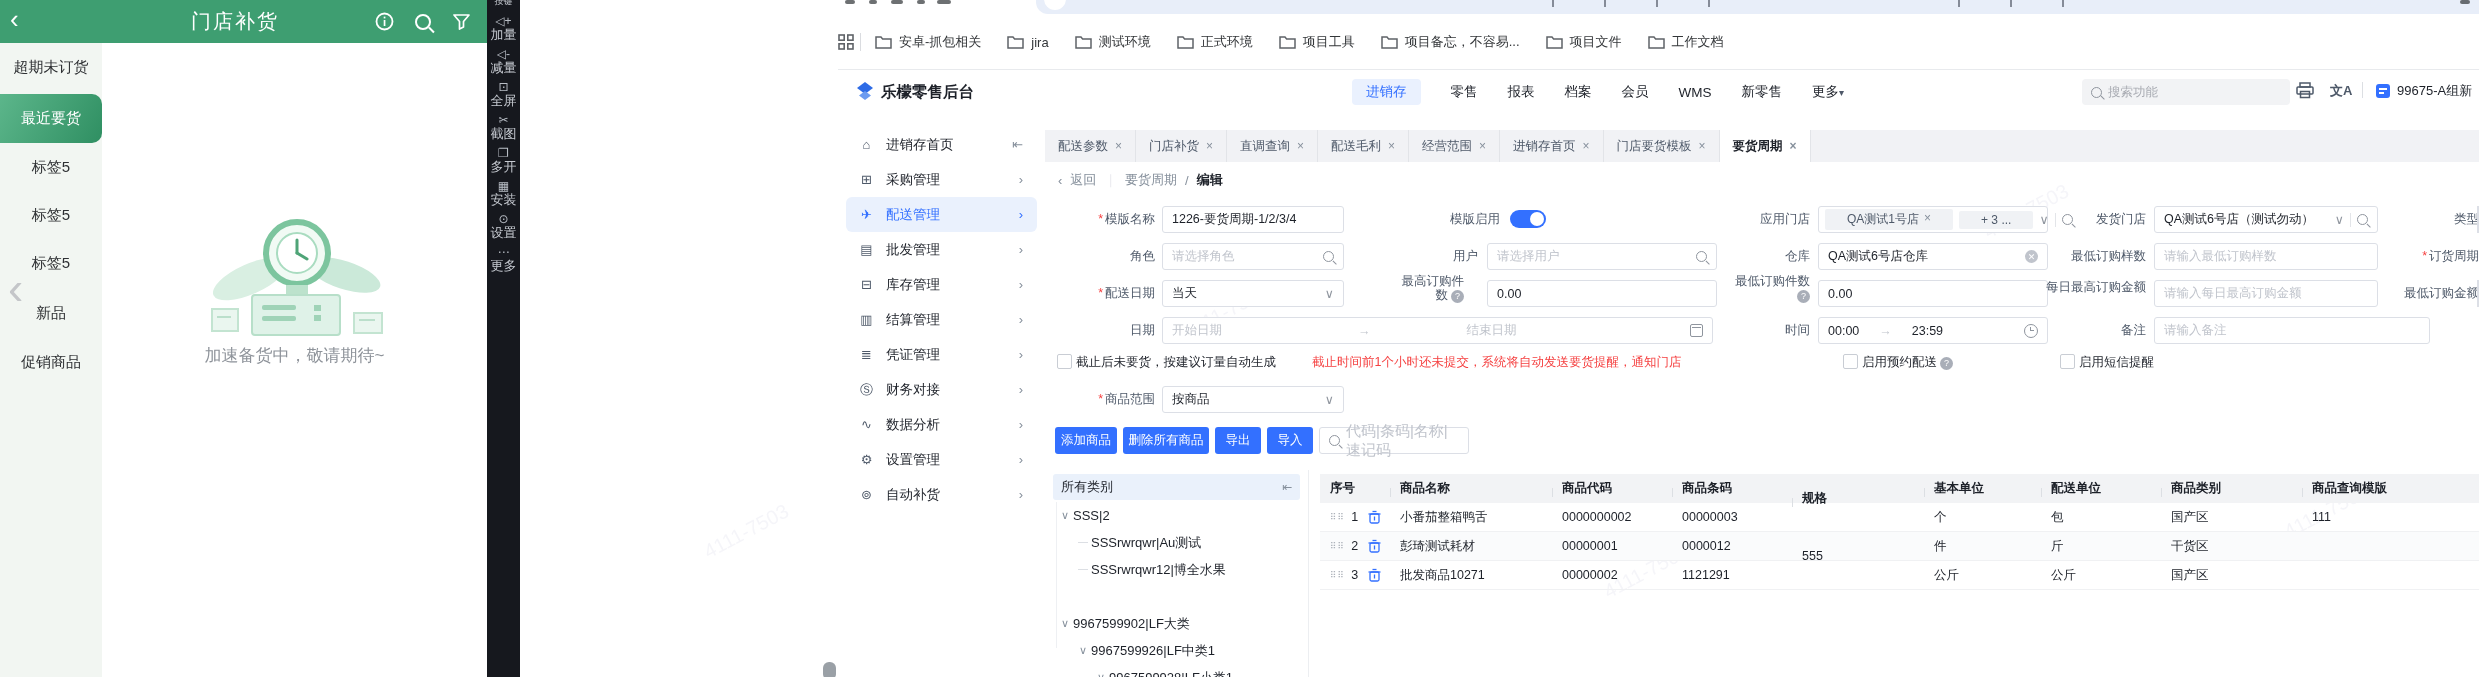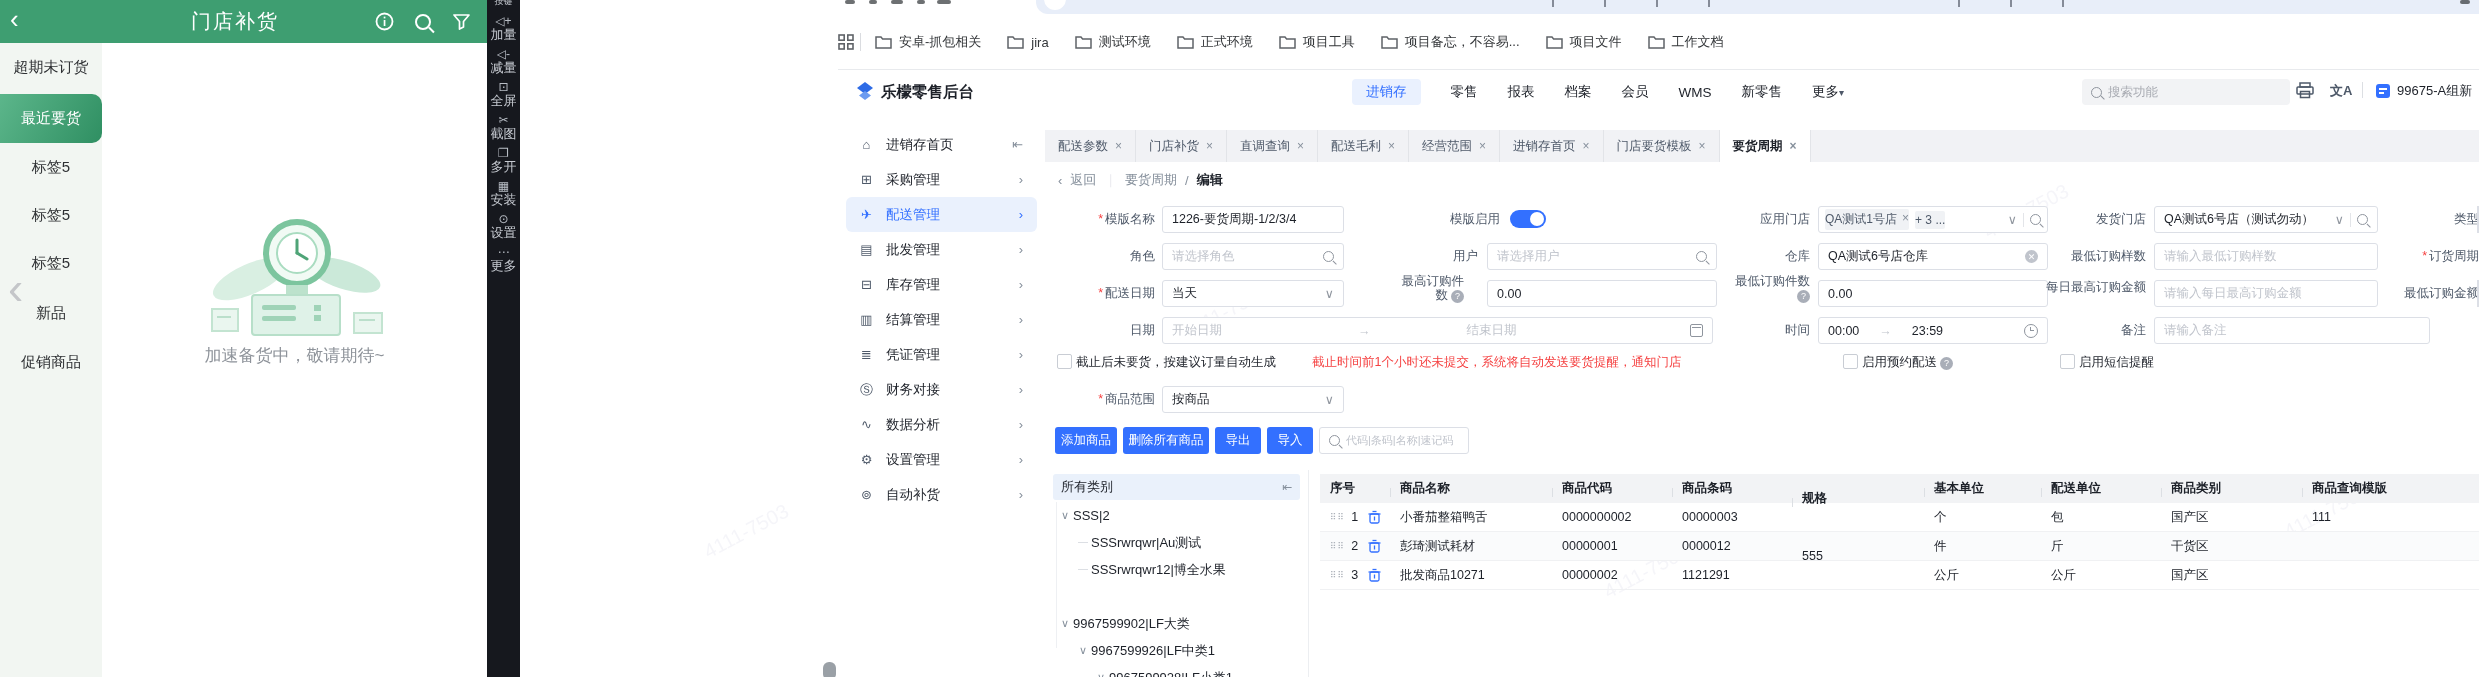--- a/index.html
+++ b/index.html
@@ -62,21 +62,21 @@
   .lbl{position:absolute;height:27px;display:flex;align-items:center;justify-content:flex-end;font-size:12.5px;color:#4E5969;text-align:right;line-height:1.15;}
   .req::before{content:"*";color:#F53F3F;margin-right:2px;}
   .inp{position:absolute;height:27px;border:1px solid #DCDFE6;border-radius:3px;background:#fff;display:flex;align-items:center;padding:0 9px;font-size:12.5px;color:#1D2129;box-sizing:border-box;gap:6px;}
   .phd{color:#C0C4CC;}
   .sfx{margin-left:auto;display:flex;align-items:center;gap:6px;color:#8F959E;}
   .vb{width:1px;height:14px;background:#E3E5E9;}
   .mag{width:9px;height:9px;border:1.4px solid #8F959E;border-radius:50%;position:relative;flex:none;}
   .mag::after{content:"";position:absolute;width:5px;height:1.4px;background:#8F959E;transform:rotate(45deg);right:-4px;bottom:-2px;}
   .magw{width:12px;height:12px;border:2px solid #fff;border-radius:50%;position:relative;}
   .magw::after{content:"";position:absolute;width:7px;height:2px;background:#fff;transform:rotate(45deg);right:-6px;bottom:-3px;}
-  .chip{background:#F0F2F5;border-radius:2px;padding:2px 0;font-size:12px;color:#4E5969;display:flex;align-items:flex-start;gap:5px;white-space:nowrap;}
+  .chip{background:#F0F2F5;border-radius:2px;padding:2px 22px;font-size:12px;color:#4E5969;display:flex;align-items:flex-start;gap:5px;white-space:nowrap;}
   .chip .x{color:#86909C;}
   .tog{position:absolute;width:36px;height:18px;border-radius:9px;background:#3370FF;}
   .tog::after{content:"";position:absolute;right:2px;top:2px;width:14px;height:14px;border-radius:50%;background:#fff;}
   .helpq{display:inline-flex;align-items:center;justify-content:center;width:13px;height:13px;border-radius:50%;background:#A9AEB8;color:#fff;font-size:9px;margin-left:3px;flex:none;}
   .clearc{width:13px;height:13px;border-radius:50%;background:#C0C4CC;color:#fff;font-size:9px;display:flex;align-items:center;justify-content:center;}
   .cb{position:absolute;width:13px;height:13px;border:1px solid #C9CDD4;border-radius:2px;background:#fff;}
   .cblbl{position:absolute;font-size:12.5px;color:#1D2129;white-space:nowrap;}
   .warn{position:absolute;font-size:12.5px;color:#F53F3F;white-space:nowrap;}
   .cal{width:11px;height:11px;border:1.3px solid #8F959E;border-radius:2px;position:relative;flex:none;}
   .cal::before{content:"";position:absolute;top:2px;left:1px;right:1px;height:1.2px;background:#8F959E;}
@@ -537,21 +537,21 @@
         <span>∨</span>
       </span>
     </div>
 
   <div class="btn" style="left:1055px;top:427px;width:62px">添加商品</div>
   <div class="btn" style="left:1123px;top:427px;width:86px">删除所有商品</div>
   <div class="btn" style="left:1215px;top:427px;width:46px">导出</div>
   <div class="btn" style="left:1267px;top:427px;width:46px">导入</div>
   <div class="inp" style="left:1319px;top:427px;width:150px">
       <span class="mag"></span>
-      <span class="phd" style="font-size:11px">代码|条码|名称|速记码</span>
+      <span class="phd" style="font-size:15px">代码|条码|名称|速记码</span>
     </div>
 
   <div class="a tree">
     <div class="tline" style="left:9px;top:32px;height:146px"></div>
     <div class="troot">
         <span>所有类别</span>
         <span style="margin-left:auto;color:#86909C;font-size:12px">⇤</span>
       </div>
     <div class="tnode" style="top:32px;padding-left:10px">
         <span class="tarr">∨</span>

